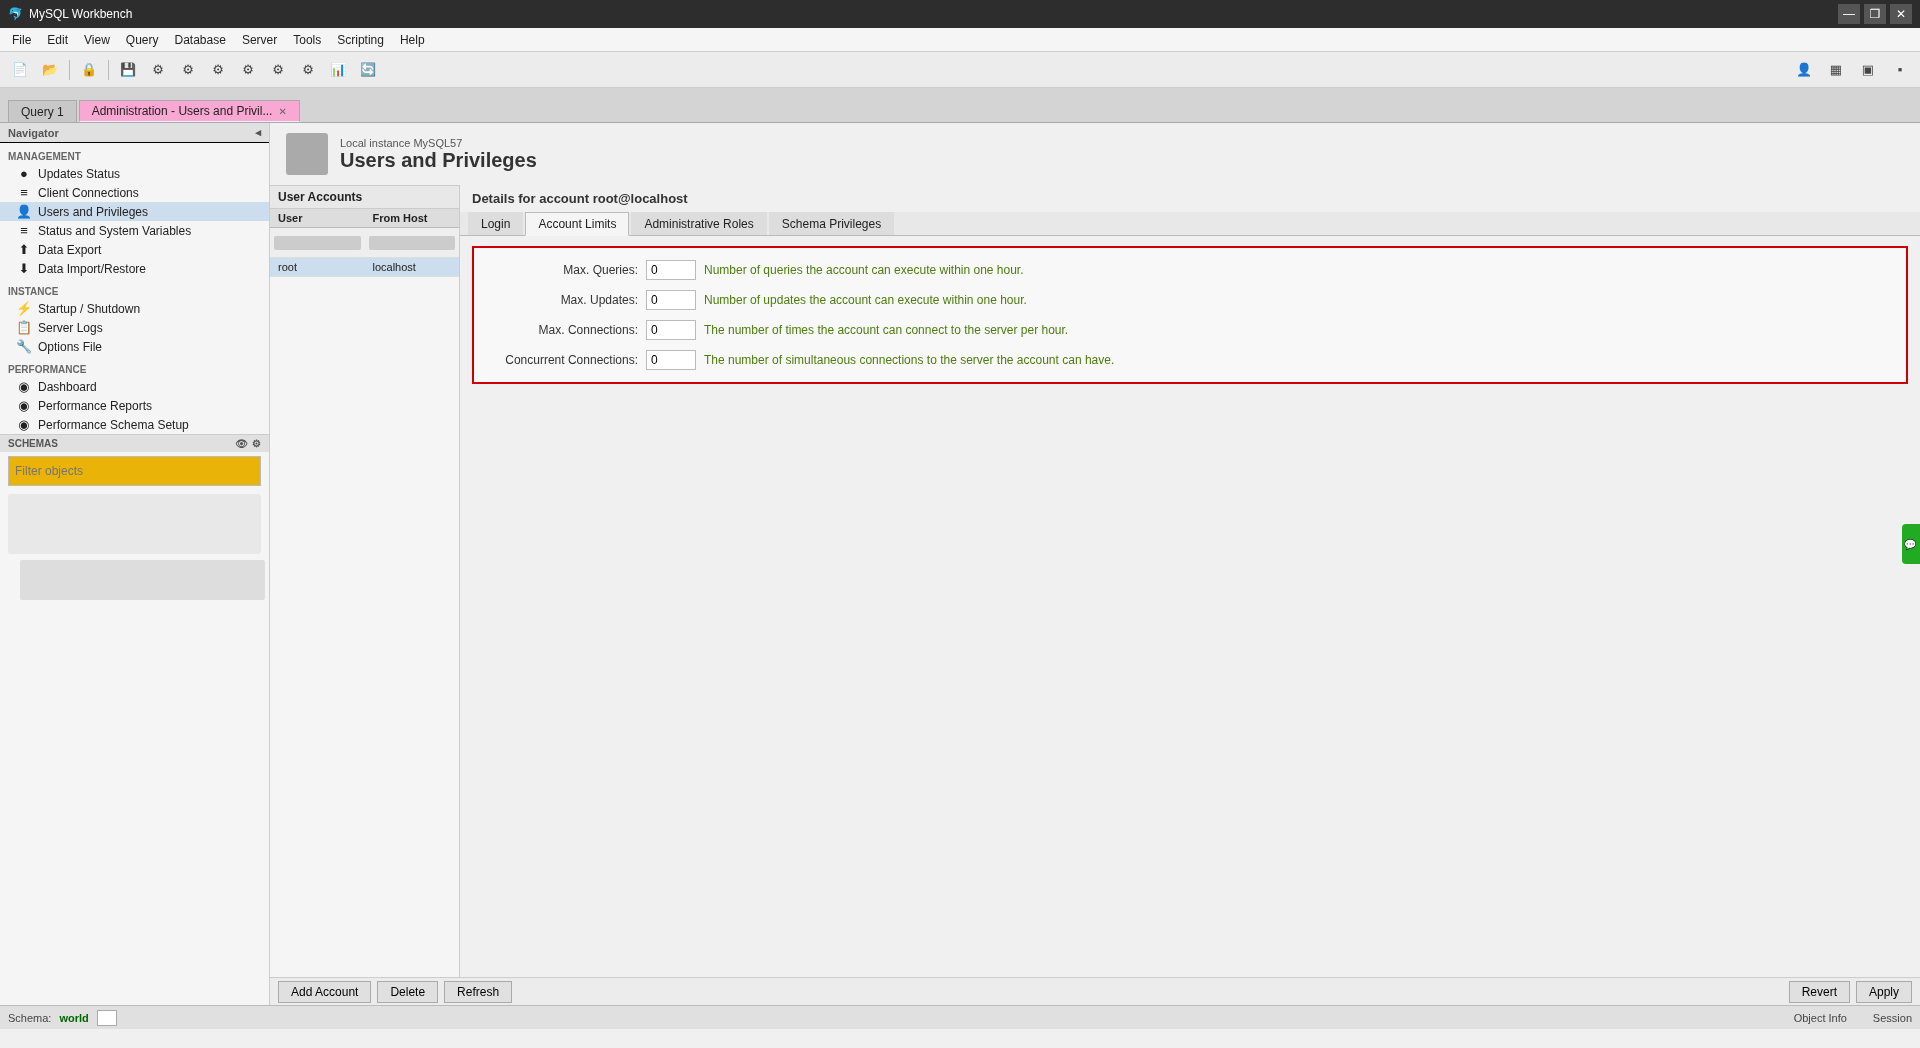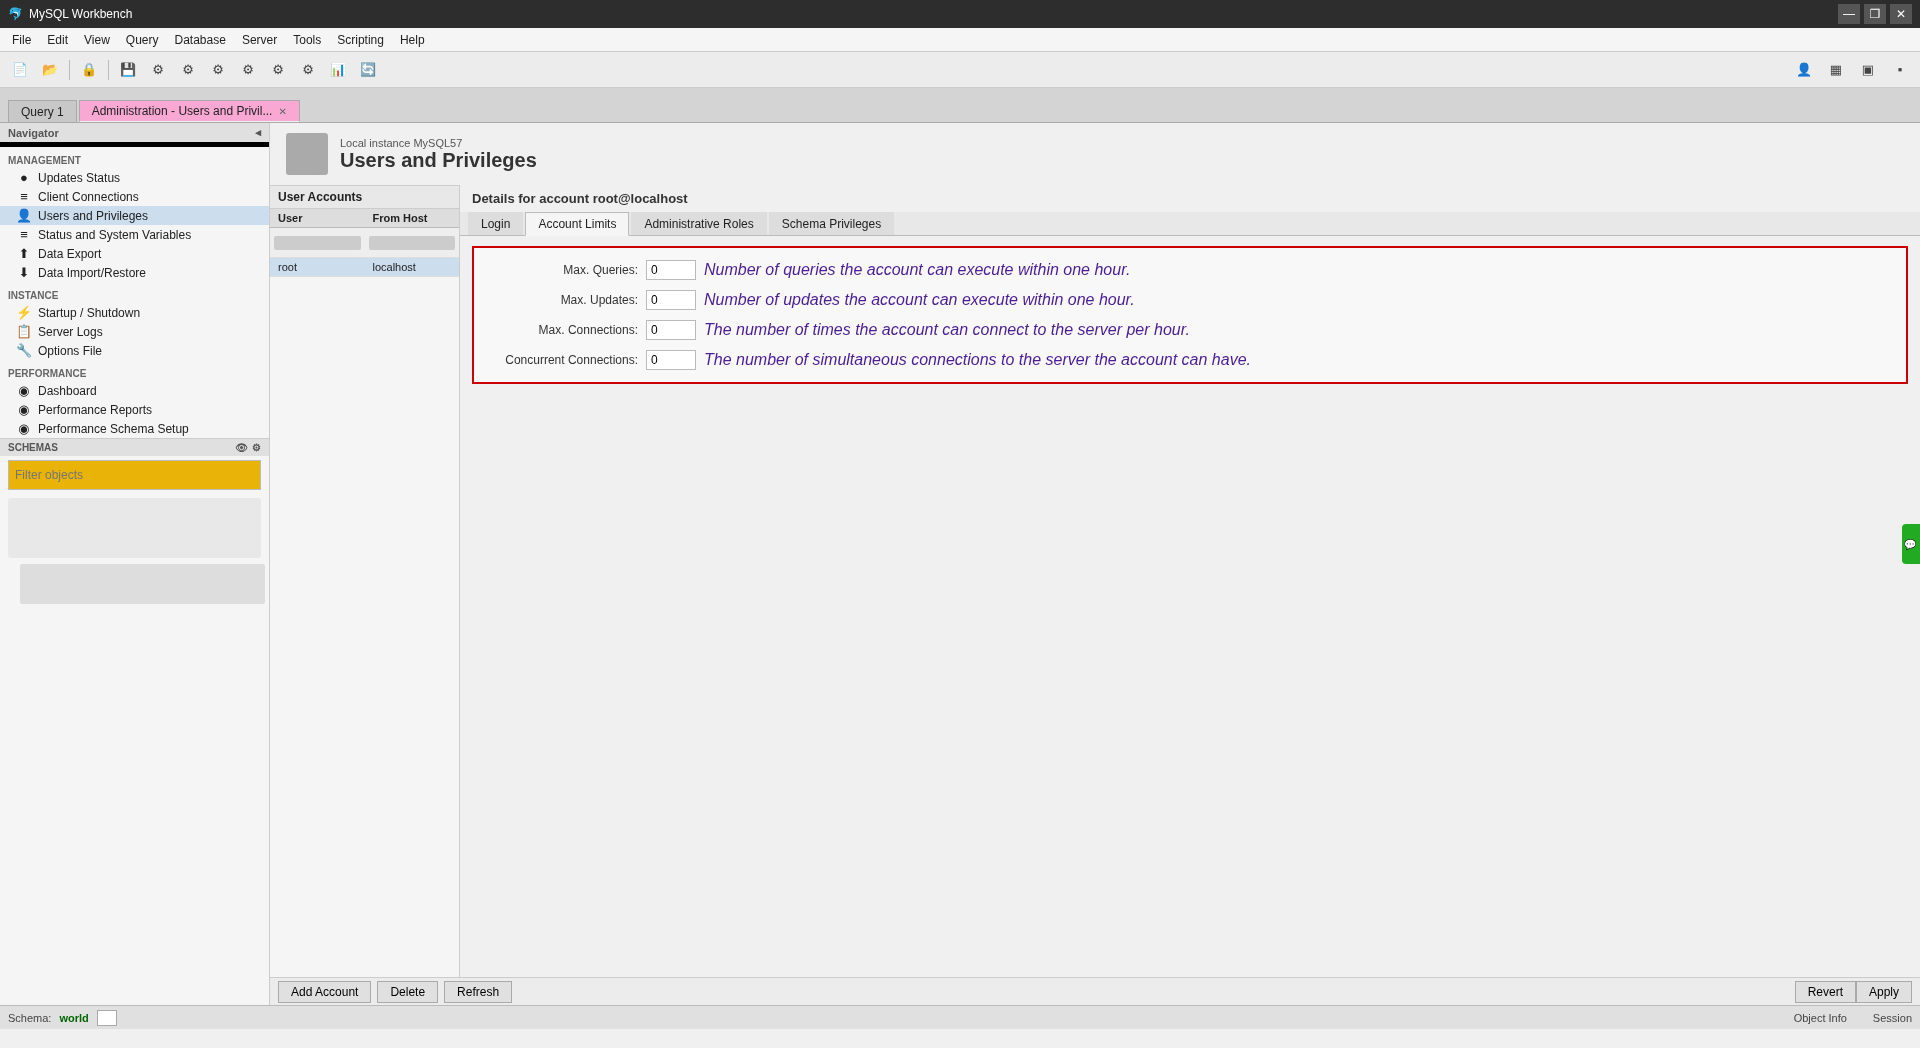--- a/index.html
+++ b/index.html
@@ -89,21 +89,21 @@
     }
     #navigator-header {
       background: #e0e0e0;
       padding: 3px 8px;
       font-size: 11px;
       font-weight: bold;
       color: #555;
       display: flex;
       justify-content: space-between;
       align-items: center;
-      border-bottom: 5px solid #000000;
+      border-bottom: 1px solid #000000;
     }
     .section-title {
       font-size: 10px;
       font-weight: bold;
       color: #666;
       padding: 4px 8px 2px;
       margin-top: 4px;
     }
     .nav-item {
       display: flex;
@@ -267,23 +267,22 @@
     .limit-input {
       width: 50px;
       height: 20px;
       padding: 1px 4px;
       border: 1px solid #bbb;
       background: #fff;
       font-size: 12px;
     }
     .limit-desc {
       margin-left: 8px;
-      font-size: 16px;
-      color: #4c1d95;
-      font-style: italic;
+      font-size: 12px;
+      color: #4d7c0f;
     }
     
     
     #bottom-toolbar {
       height: 28px;
       background: #ececec;
       border-top: 1px solid #ccc;
       display: flex;
       align-items: center;
       padding: 0 8px;
@@ -544,21 +543,21 @@
         <div class="chat-bubble" style="position:absolute;right:0;top:50%;">
           <span style="color:white;font-size:10px;">💬</span>
         </div>
       </div>
     </div>
 
     <div id="bottom-toolbar">
       <button class="bottom-btn">Add Account</button>
       <button class="bottom-btn">Delete</button>
       <button class="bottom-btn">Refresh</button>
-      <div style="margin-left:auto;display:flex;justify-content:center;">
+      <div style="margin-left:auto;display:flex;gap:6px;justify-content:center;">
         <button class="bottom-btn bottom-btn-right">Revert</button>
         <button class="bottom-btn bottom-btn-right">Apply</button>
       </div>
     </div>
   </div>
 </div>
 
 <div id="statusbar">
   <div class="status-left">
     <span>Schema:</span>

